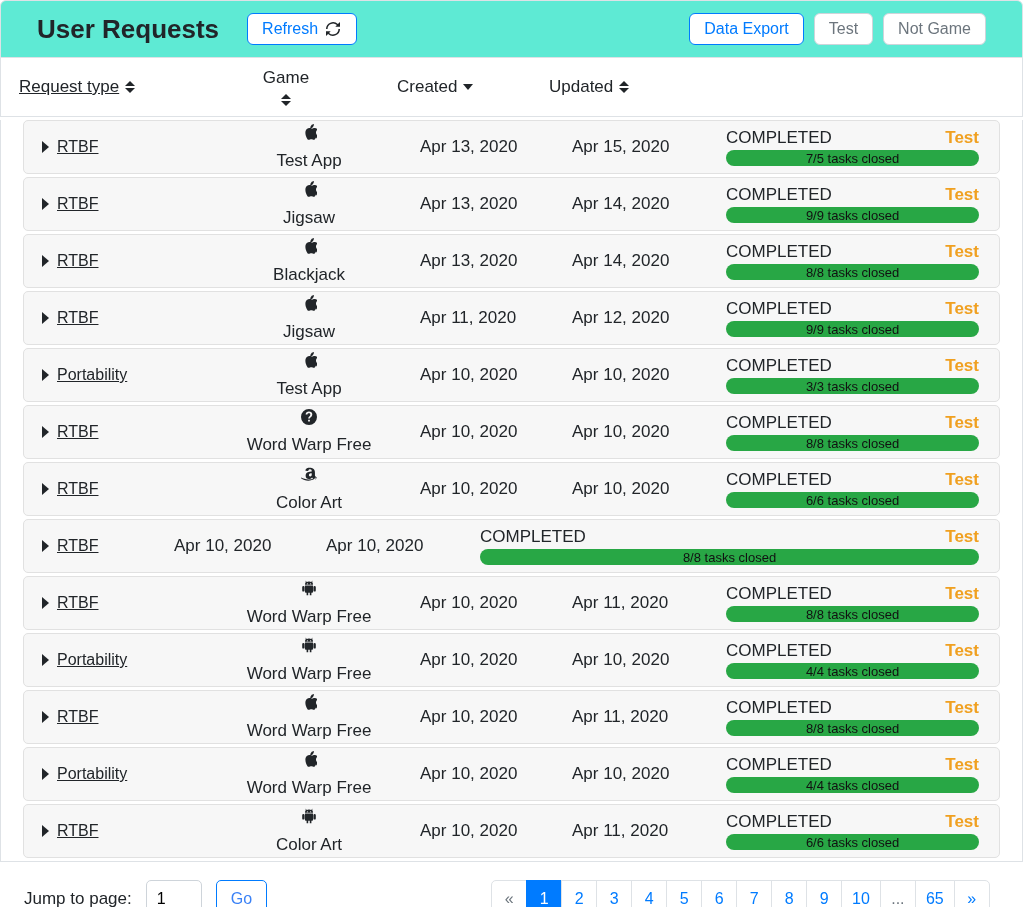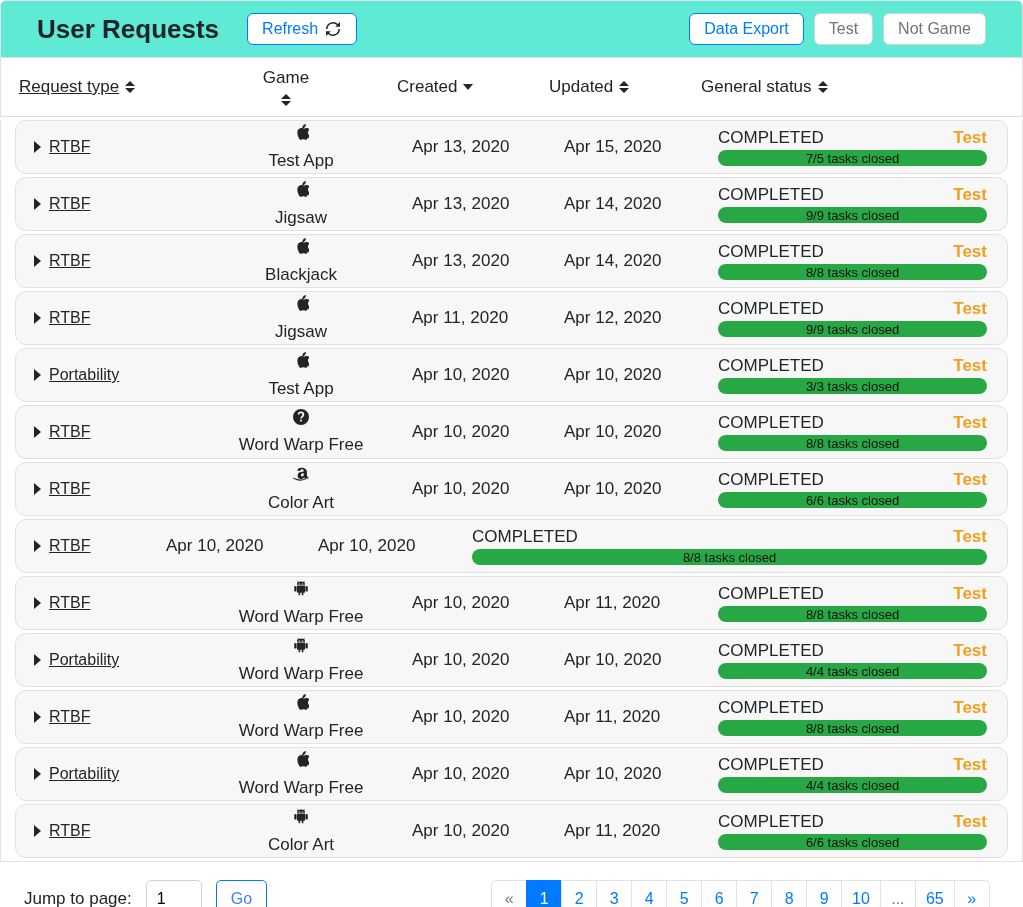--- a/index.html
+++ b/index.html
@@ -80,22 +80,22 @@
     border-right:5px solid transparent;
     border-top:6px solid #212529;
   }
 
   .rows { border-left:1px solid #dee2e6; border-right:1px solid #dee2e6; border-bottom:1px solid #dee2e6; }
   .row {
     display: flex;
     align-items: center;
     background: #f7f7f7;
     border: 1px solid #e1e1e1;
-    border-radius: 11px;
-    margin: 3px 14px;
+    border-radius: 5px;
+    margin: 3px 22px;
     min-height: 54px;
   }
   .row .col-type { display:flex; align-items:center; gap:4px; font-size:16px; }
   .expand-tri {
     width:0;height:0;
     border-top:6px solid transparent;
     border-bottom:6px solid transparent;
     border-left:7px solid #212529;
     margin-right:4px;
     cursor:pointer;
@@ -223,27 +223,20 @@
     <span>Created</span>
     <span class="caret-down-only"></span>
   </div>
   <div class="th col-updated">
     <span>Updated</span>
     <span class="sort-icon">
         <span class="caret-up-tri"></span>
         <span class="caret-down-tri"></span>
       </span>
   </div>
-  <div class="th col-status">
-    <span>General status</span>
-    <span class="sort-icon">
-        <span class="caret-up-tri"></span>
-        <span class="caret-down-tri"></span>
-      </span>
-  </div>
 </div>
 
 <div class="rows" id="rows-container">
     <div class="row">
       <div class="col-type">
         <span class="expand-tri"></span>
         <span>RTBF</span>
       </div>
       <div class="col-game">
         <span class="icon apple-icon">

